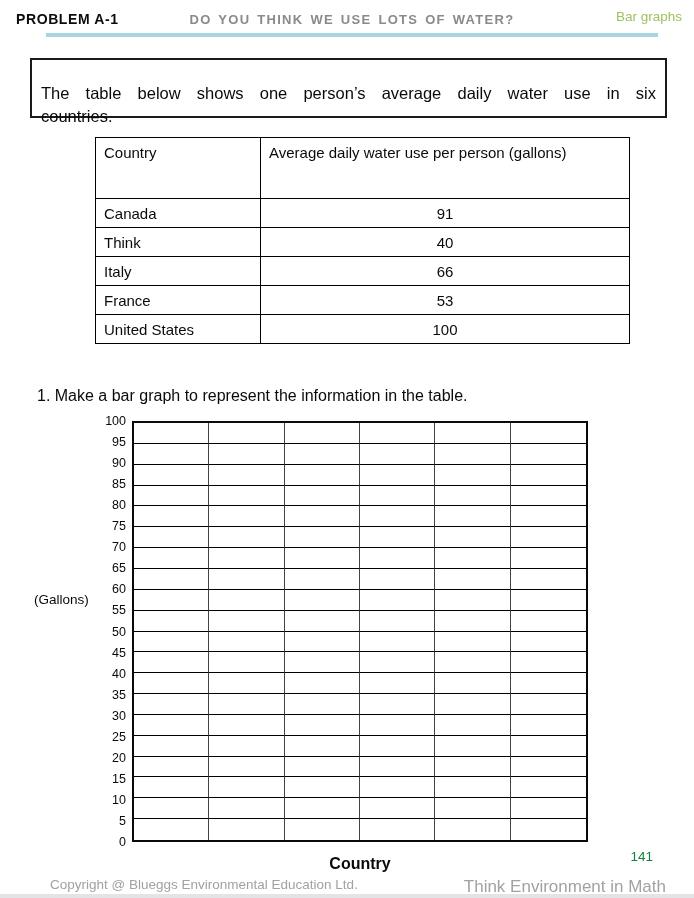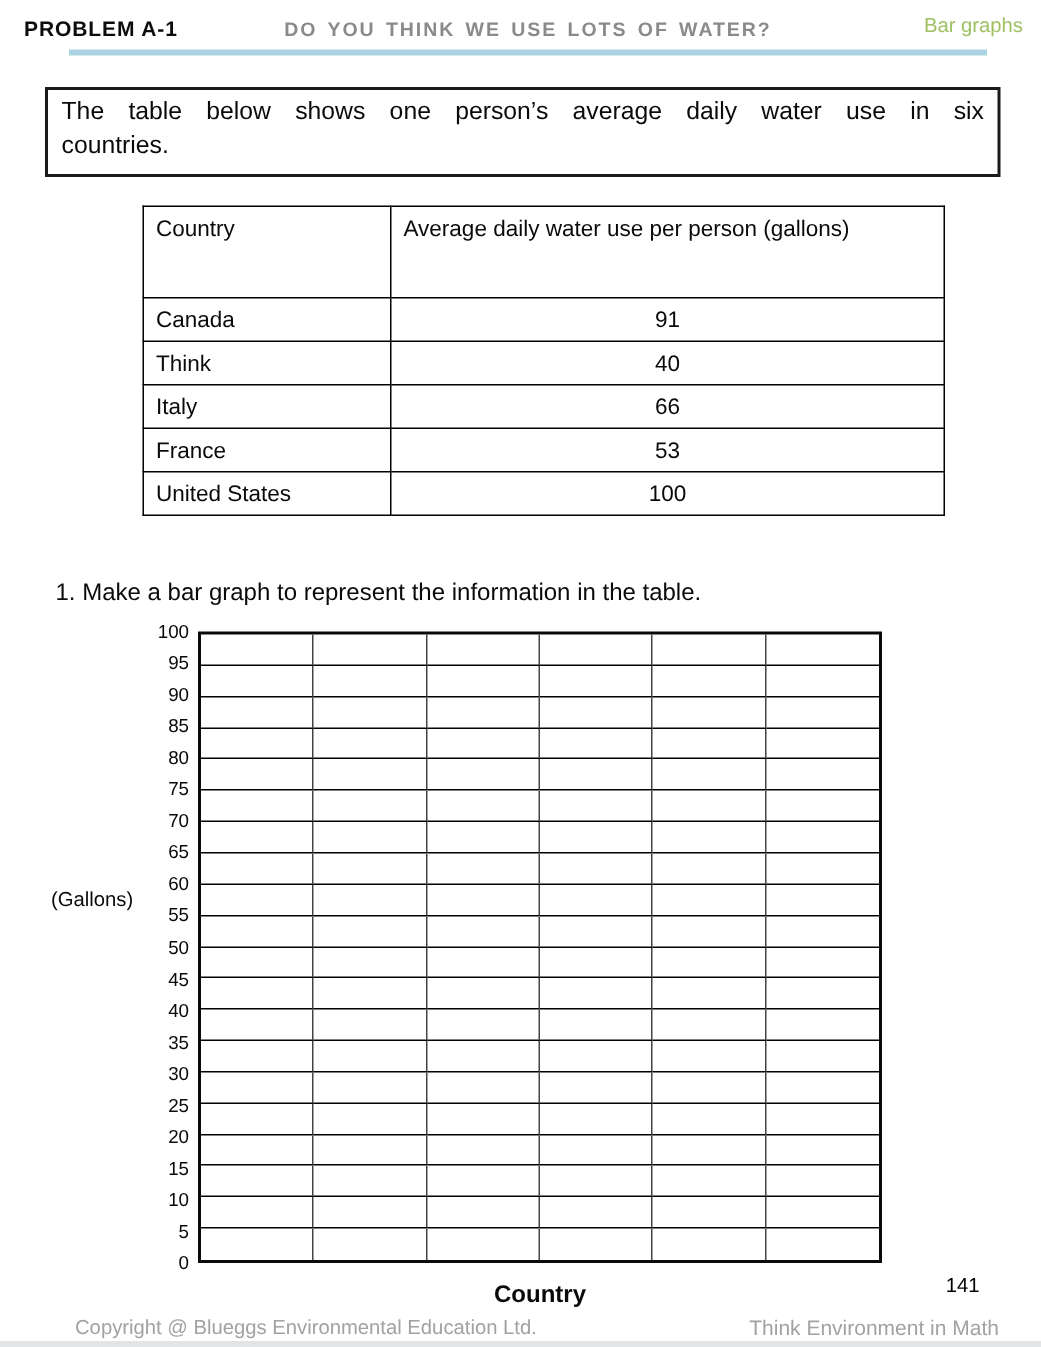--- a/index.html
+++ b/index.html
@@ -10,21 +10,21 @@
 
   
   .problem-label { position:absolute; left:16px; top:11px; font-size:14px; font-weight:bold; letter-spacing:0.6px; color:#0c0c0c; }
   .page-title { position:absolute; left:120px; right:110px; top:12px; text-align:center; font-size:13px; font-weight:bold; letter-spacing:1.3px; word-spacing:2px; color:#8a8a8a; }
   .topic { position:absolute; right:12px; top:9px; font-size:13.5px; color:#9fc162; }
   .accent-line { position:absolute; left:46px; top:33px; width:612px; height:4px; background:#aad4e2; }
 
   
   .intro-box {
     position:absolute; left:30px; top:58px; width:637px; height:60px;
-    border:2px solid #1a1a1a; box-sizing:border-box; padding:3px 9px 0 9px;
+    border:2px solid #1a1a1a; box-sizing:border-box; padding:22px 9px 0 9px;
     font-size:16.5px; line-height:1.42; color:#0a0a0a;
   }
   .intro-line1 { text-align:justify; text-align-last:justify; }
 
   
   .data-table { position:absolute; left:95px; top:137px; border-collapse:collapse; font-size:15px; color:#0a0a0a; }
   .data-table th, .data-table td { border:1.5px solid #000; font-weight:normal; }
   .data-table th { height:48px; vertical-align:top; text-align:left; padding:6px 8px; }
   .col-country { width:148px; }
   .col-value { width:352px; }
@@ -41,23 +41,23 @@
     position:absolute; left:132px; top:421px; width:456px; height:421px;
     border:2px solid #0a0a0a; box-sizing:border-box; display:grid;
   }
   .grid .cell { border-right:1.5px solid #444; border-bottom:1.5px solid #000; }
   .grid .cell:nth-child(6n) { border-right:none; }
   .grid .cell:nth-child(n+115) { border-bottom:none; }
   .gallons-label { position:absolute; left:34px; top:592px; font-size:13.5px; color:#0a0a0a; }
   .country-label { position:absolute; left:132px; width:456px; top:855px; text-align:center; font-size:16px; font-weight:bold; color:#0a0a0a; }
 
   
-  .page-number { position:absolute; right:41px; top:849px; font-size:13.5px; color:#000000; }
+  .page-number { position:absolute; right:41px; top:849px; font-size:13.5px; color:#15803d; }
   .copyright { position:absolute; left:50px; top:877px; font-size:13.5px; color:#a2a2a2; }
-  .footer-right { position:absolute; right:28px; top:877px; font-size:14px; color:#a2a2a2; }
+  .footer-right { position:absolute; right:28px; top:877px; font-size:17px; color:#a2a2a2; }
   .bottom-strip { position:absolute; left:0; bottom:0; width:100%; height:4px; background:#e2e4e5; }
 </style>
 </head>
 <body>
 
 <div class="page">
 
   <div class="problem-label">PROBLEM A-1</div>
   <div class="page-title">DO YOU THINK WE USE LOTS OF WATER?</div>
   <div class="topic">Bar graphs</div>

